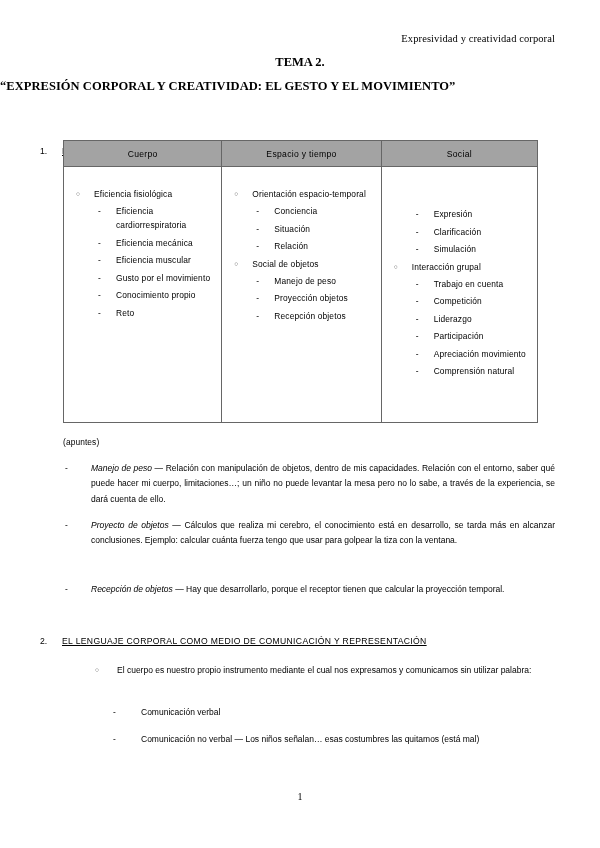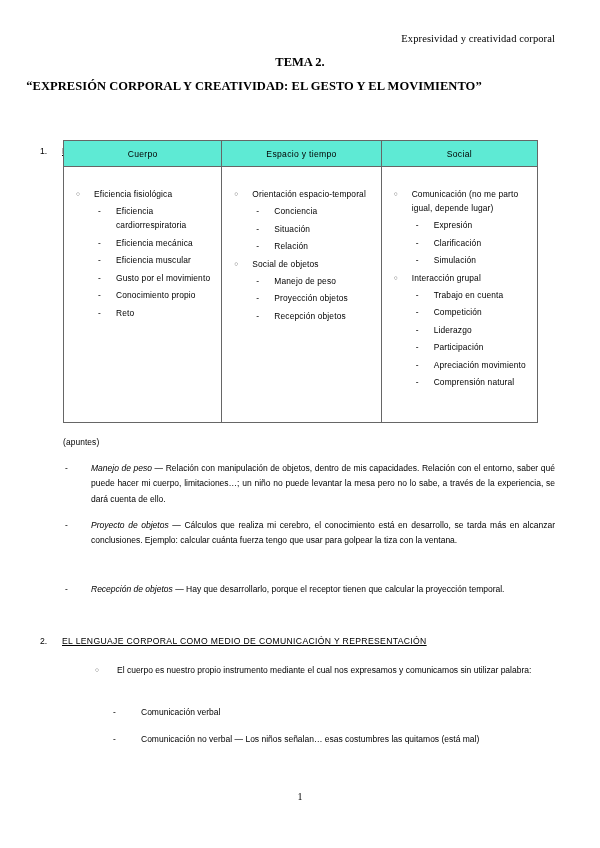--- a/index.html
+++ b/index.html
@@ -42,21 +42,21 @@
     text-align: center;
     font-family: "Liberation Serif", serif;
     font-weight: bold;
     font-size: 12.5px;
   }
   .doc-title {
     position: absolute;
     top: 79px;
     left: 0;
     width: 508px;
-    text-align: center;
+    text-align: left;
     font-family: "Liberation Serif", serif;
     font-weight: bold;
     font-size: 12.5px;
     letter-spacing: 0.05px;
   }
 
   
   .section {
     position: absolute;
     left: 40px;
@@ -89,25 +89,25 @@
     display: flex;
   }
   .col {
     box-sizing: border-box;
     display: flex;
     flex-direction: column;
   }
   .col + .col { border-left: 1.2px solid #666666; justify-content: space-between; }
   .col-0 { width: 158px; }
   .col-1 { width: 160px; }
-  .col-2 { width: 157px; }
+  .col-2 { width: 157px; gap: 20px; }
 
   .col-head {
     height: 25px;
-    background: #5eead4;
+    background: #a3a3a3;
     border-bottom: 1.2px solid #666666;
     display: flex;
     align-items: center;
     justify-content: center;
     font-size: 8.6px;
     letter-spacing: 0.3px;
   }
   .col-body {
     padding: 20px 4px 0 4px;
     flex: 1;
@@ -309,24 +309,20 @@
         <div class="lv2">
           <span class="marker">-</span>
           <span>Recepción objetos</span>
         </div>
       </div>
     </div>
 
     <div class="col col-2">
       <div class="col-head">Social</div>
       <div class="col-body">
-        <div class="lv1">
-          <span class="marker">○</span>
-          <span>Comunicación (no me parto igual, depende lugar)</span>
-        </div>
         <div class="lv2">
           <span class="marker">-</span>
           <span>Expresión</span>
         </div>
         <div class="lv2">
           <span class="marker">-</span>
           <span>Clarificación</span>
         </div>
         <div class="lv2">
           <span class="marker">-</span>

